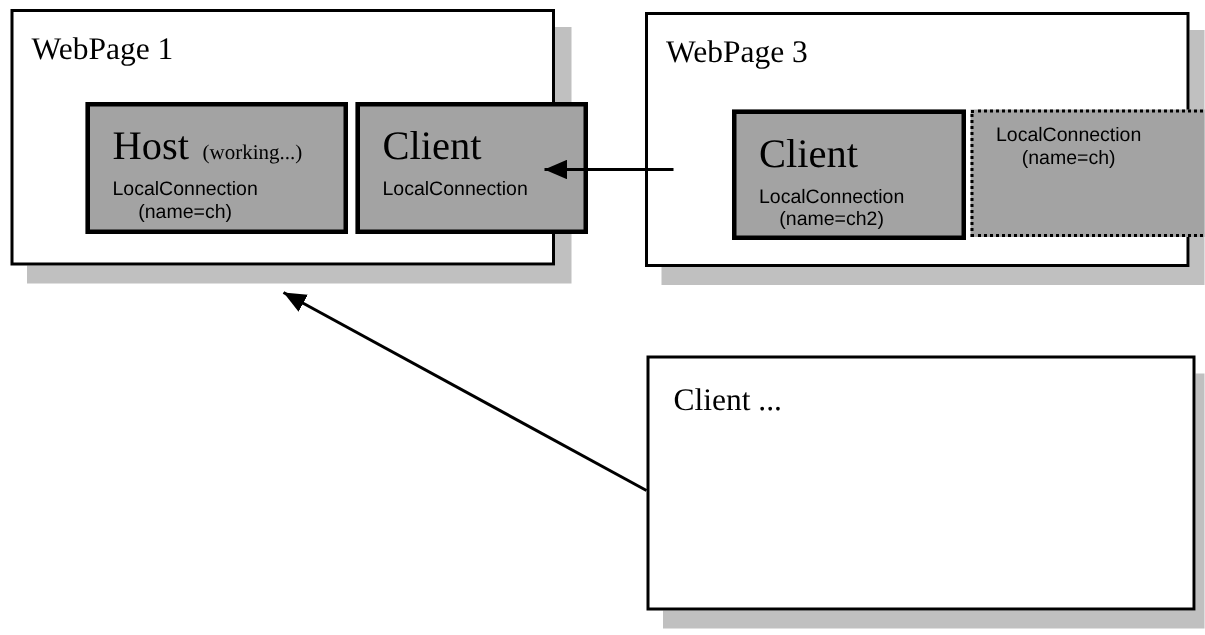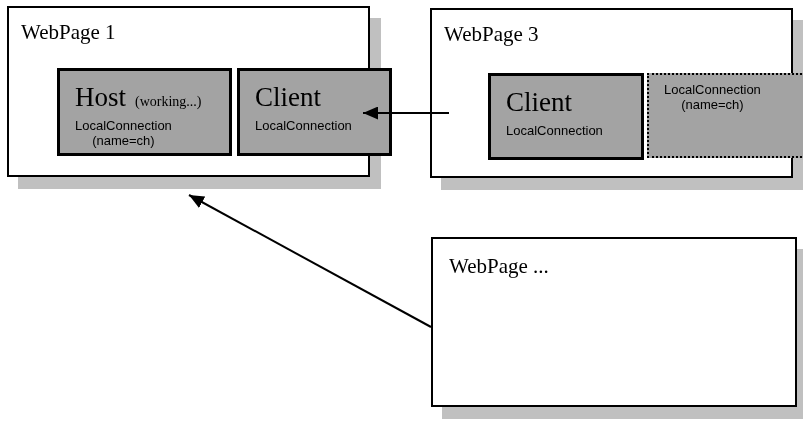--- a/index.html
+++ b/index.html
@@ -115,33 +115,34 @@
 
   <div class="page" id="wp2">
     <div class="page-title">WebPage 3</div>
 
     <div class="component" id="wp2-client">
       <div class="comp-head">
         <span class="comp-name">Client</span>
       </div>
       <div class="comp-conn">
         <div>LocalConnection</div>
+        <div>(name=ch2)</div>
       </div>
     </div>
 
     <div class="component dotted" id="wp2-host">
       <div class="comp-conn">
         <div>LocalConnection</div>
         <div>(name=ch)</div>
       </div>
     </div>
   </div>
 
   <div class="page" id="wp3">
-    <div class="page-title" style="padding-top:16px;padding-left:16px;">WebPage ...</div>
+    <div class="page-title" style="padding-top:16px;padding-left:16px;">Client ...</div>
   </div>
 
   <svg class="arrow-layer" width="803" height="423" viewBox="0 0 803 423" xmlns="http://www.w3.org/2000/svg">
     <defs>
       <marker id="arrowhead" viewBox="0 0 15 13" refX="15" refY="6.5" markerWidth="15" markerHeight="13" orient="auto" markerUnits="userSpaceOnUse">
         <path d="M15,6.5 L0,0 L0,13 Z" fill="#000000"></path>
       </marker>
     </defs>
     <line x1="446" y1="113" x2="360" y2="113" stroke="#000000" stroke-width="2" marker-end="url(#arrowhead)"></line>
     <line x1="428" y1="327" x2="186" y2="195" stroke="#000000" stroke-width="2" marker-end="url(#arrowhead)"></line>

